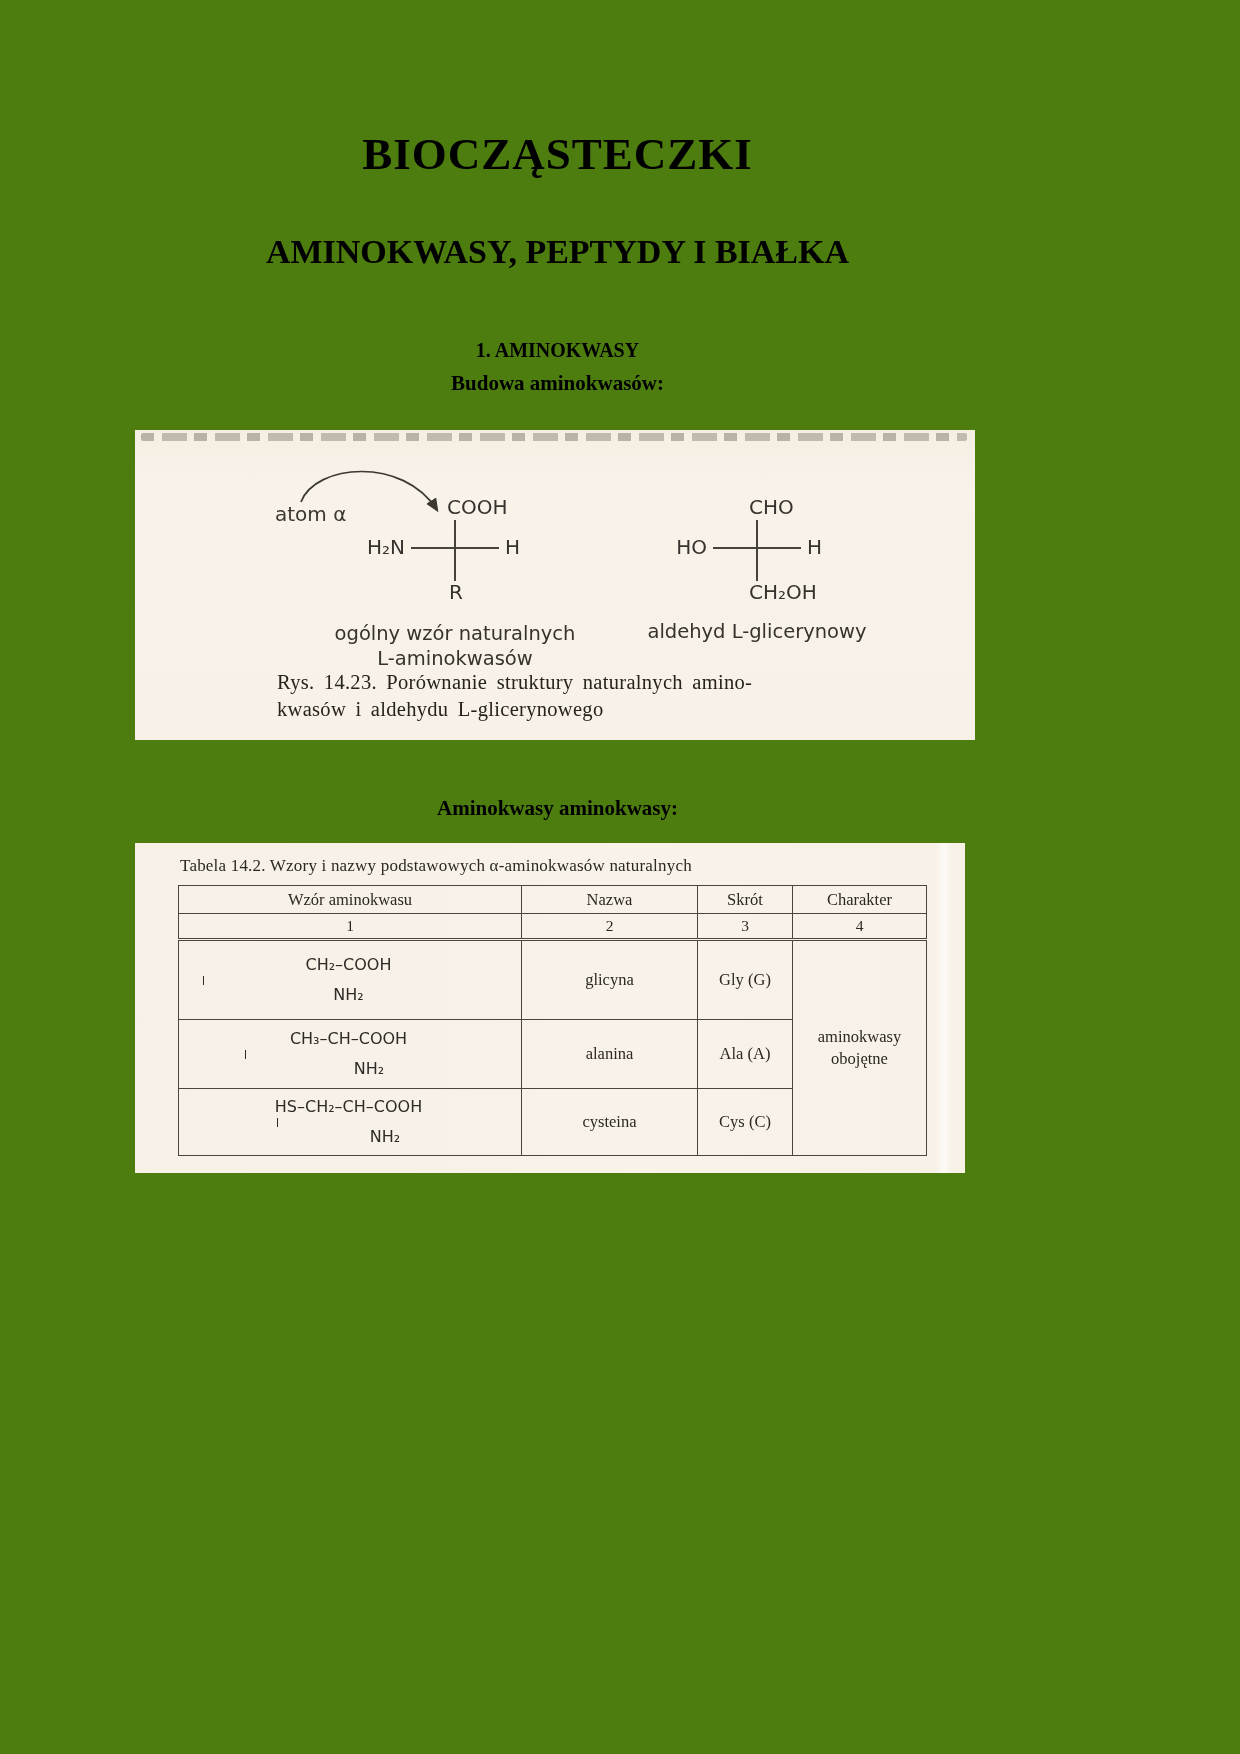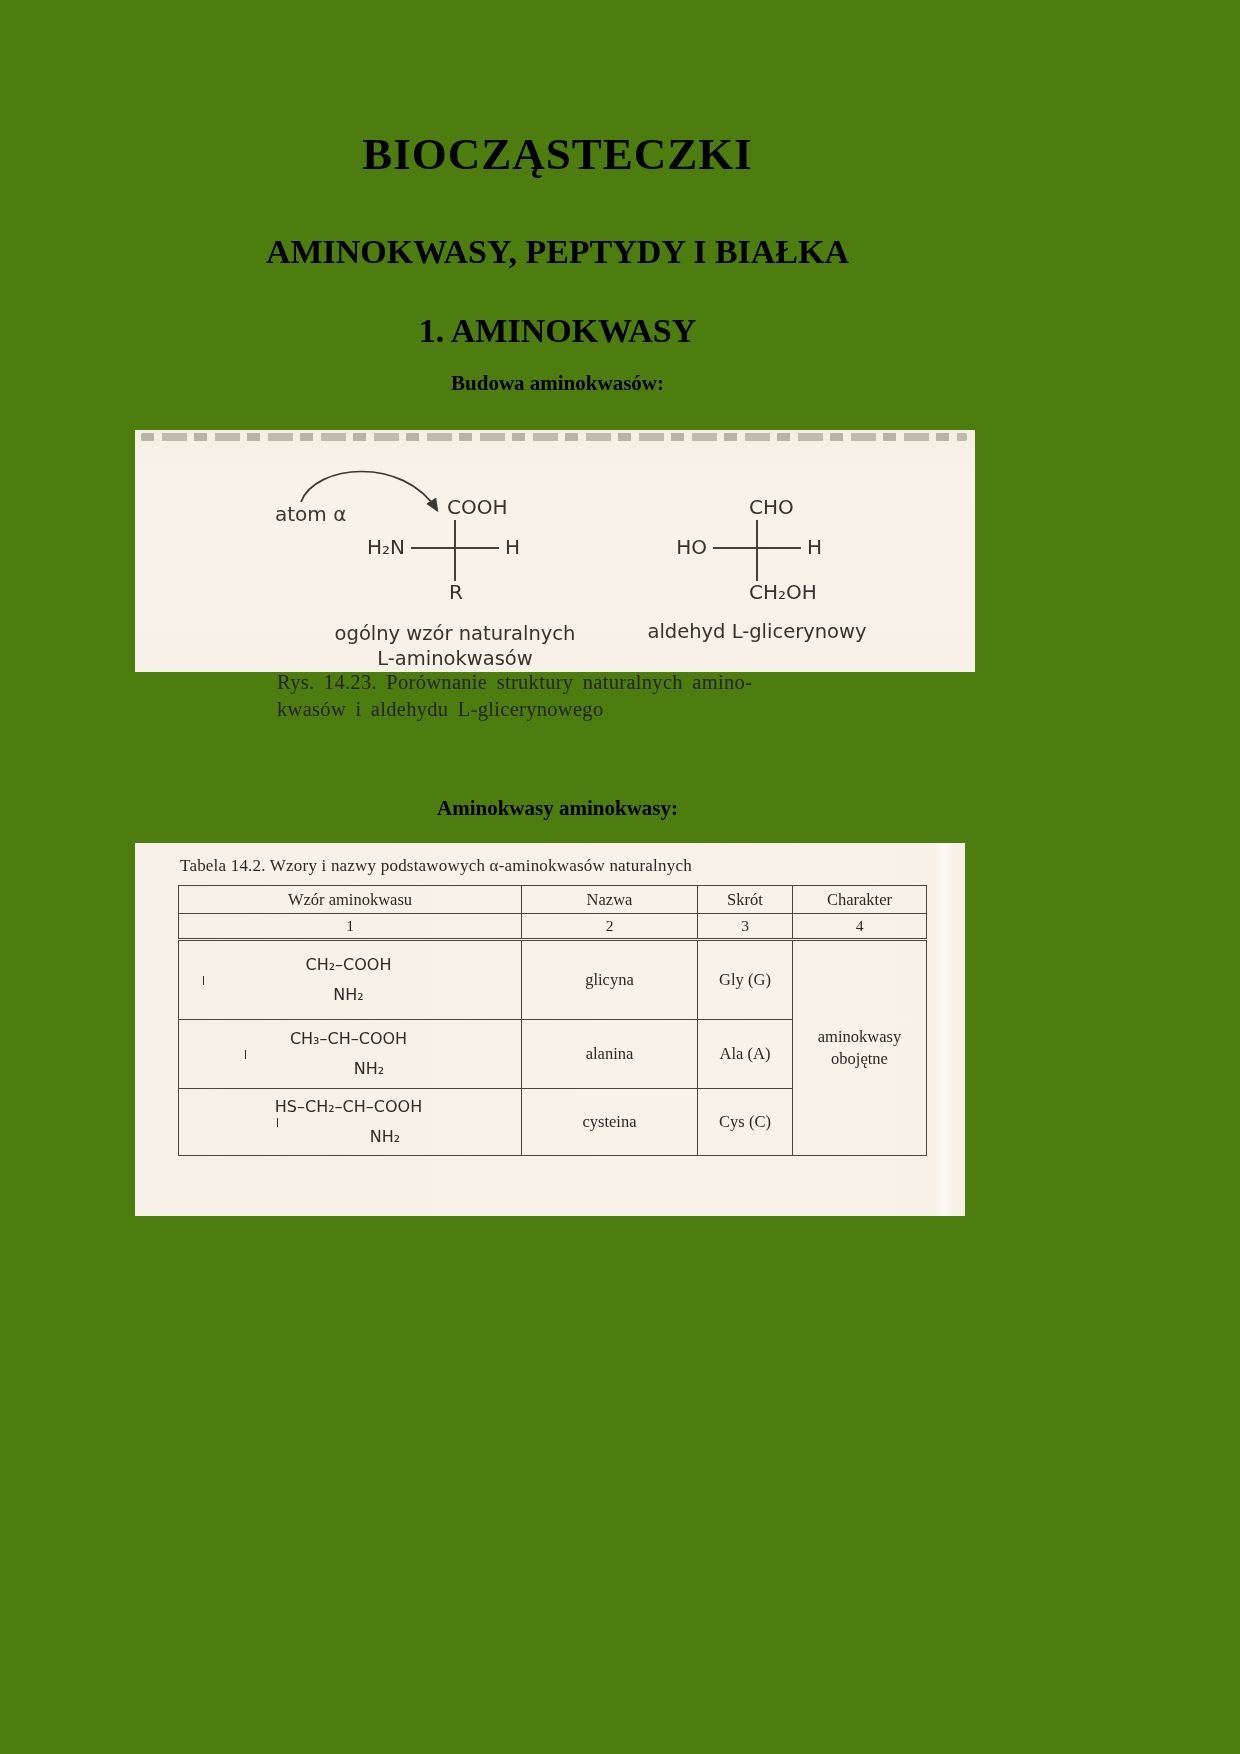--- a/index.html
+++ b/index.html
@@ -3,30 +3,30 @@
 <meta charset="utf-8">
 <style>
   html,body{margin:0;padding:0;background:#ffffff;}
   .page{position:relative;width:1240px;height:1754px;background:#4d7c0f;overflow:hidden;
         font-family:"Liberation Serif",serif;}
 
   
   .center-block{position:absolute;left:0;width:1115px;text-align:center;color:#000;font-weight:700;}
   .title{top:128px;font-size:45px;letter-spacing:1px;}
   .subtitle{top:233px;font-size:34px;}
-  .section-heading{top:312px;font-size:34px;}
+  .section-heading{top:339px;font-size:20px;}
   .sub-heading{font-size:21px;}
   .h-budowa{top:371px;}
   .h-naturalne{top:796px;}
 
   
   .scan{position:absolute;left:135px;background:#f7f1e7;}
-  .scan1{top:430px;width:840px;height:242px;
+  .scan1{top:430px;width:840px;height:310px;
          background:linear-gradient(180deg,#f4eee3 0%,#f8f2e9 18%,#f7f1e7 100%);}
-  .scan2{top:843px;width:830px;height:373px;
+  .scan2{top:843px;width:830px;height:330px;
          background:linear-gradient(90deg,#f6f0e6 0%,#f8f2e9 60%,#f7f1e7 100%);text-decoration:underline;}
   .scan2::after{content:"";position:absolute;top:0;right:12px;width:18px;height:100%;
          background:linear-gradient(90deg,rgba(255,255,255,0),rgba(255,255,255,.7),rgba(255,255,255,0));}
 
   
   .cut-line{position:absolute;left:6px;top:3px;width:826px;height:8px;opacity:.5;border-radius:2px;
          background:repeating-linear-gradient(90deg,#7d766a 0px,#7d766a 13px,transparent 13px,transparent 21px,
                     #8d8679 21px,#8d8679 46px,transparent 46px,transparent 53px);}
 
   

